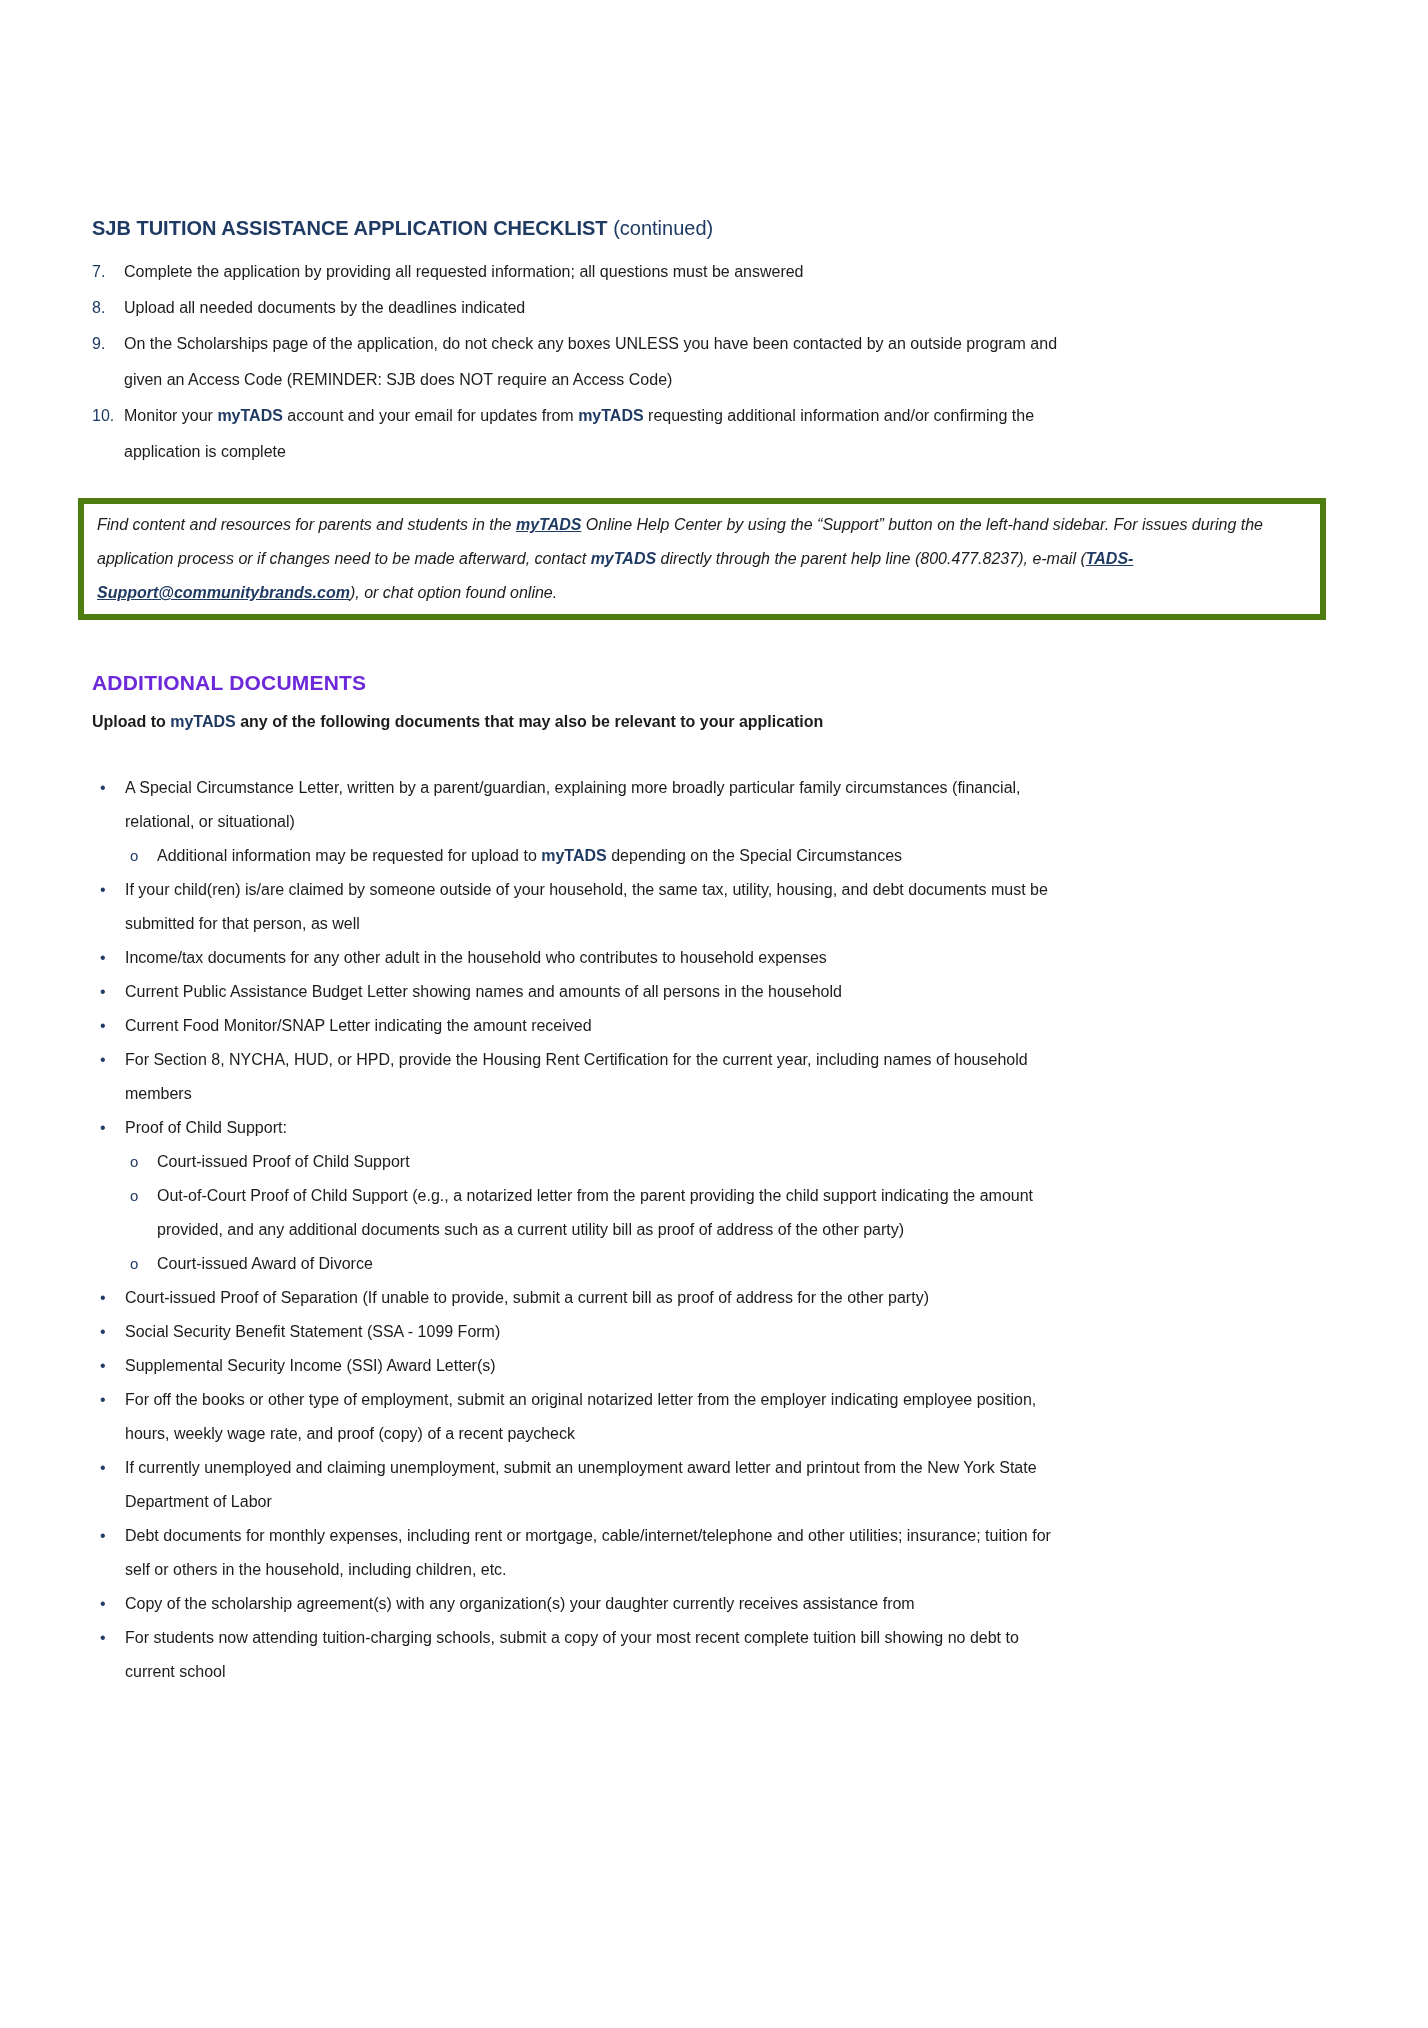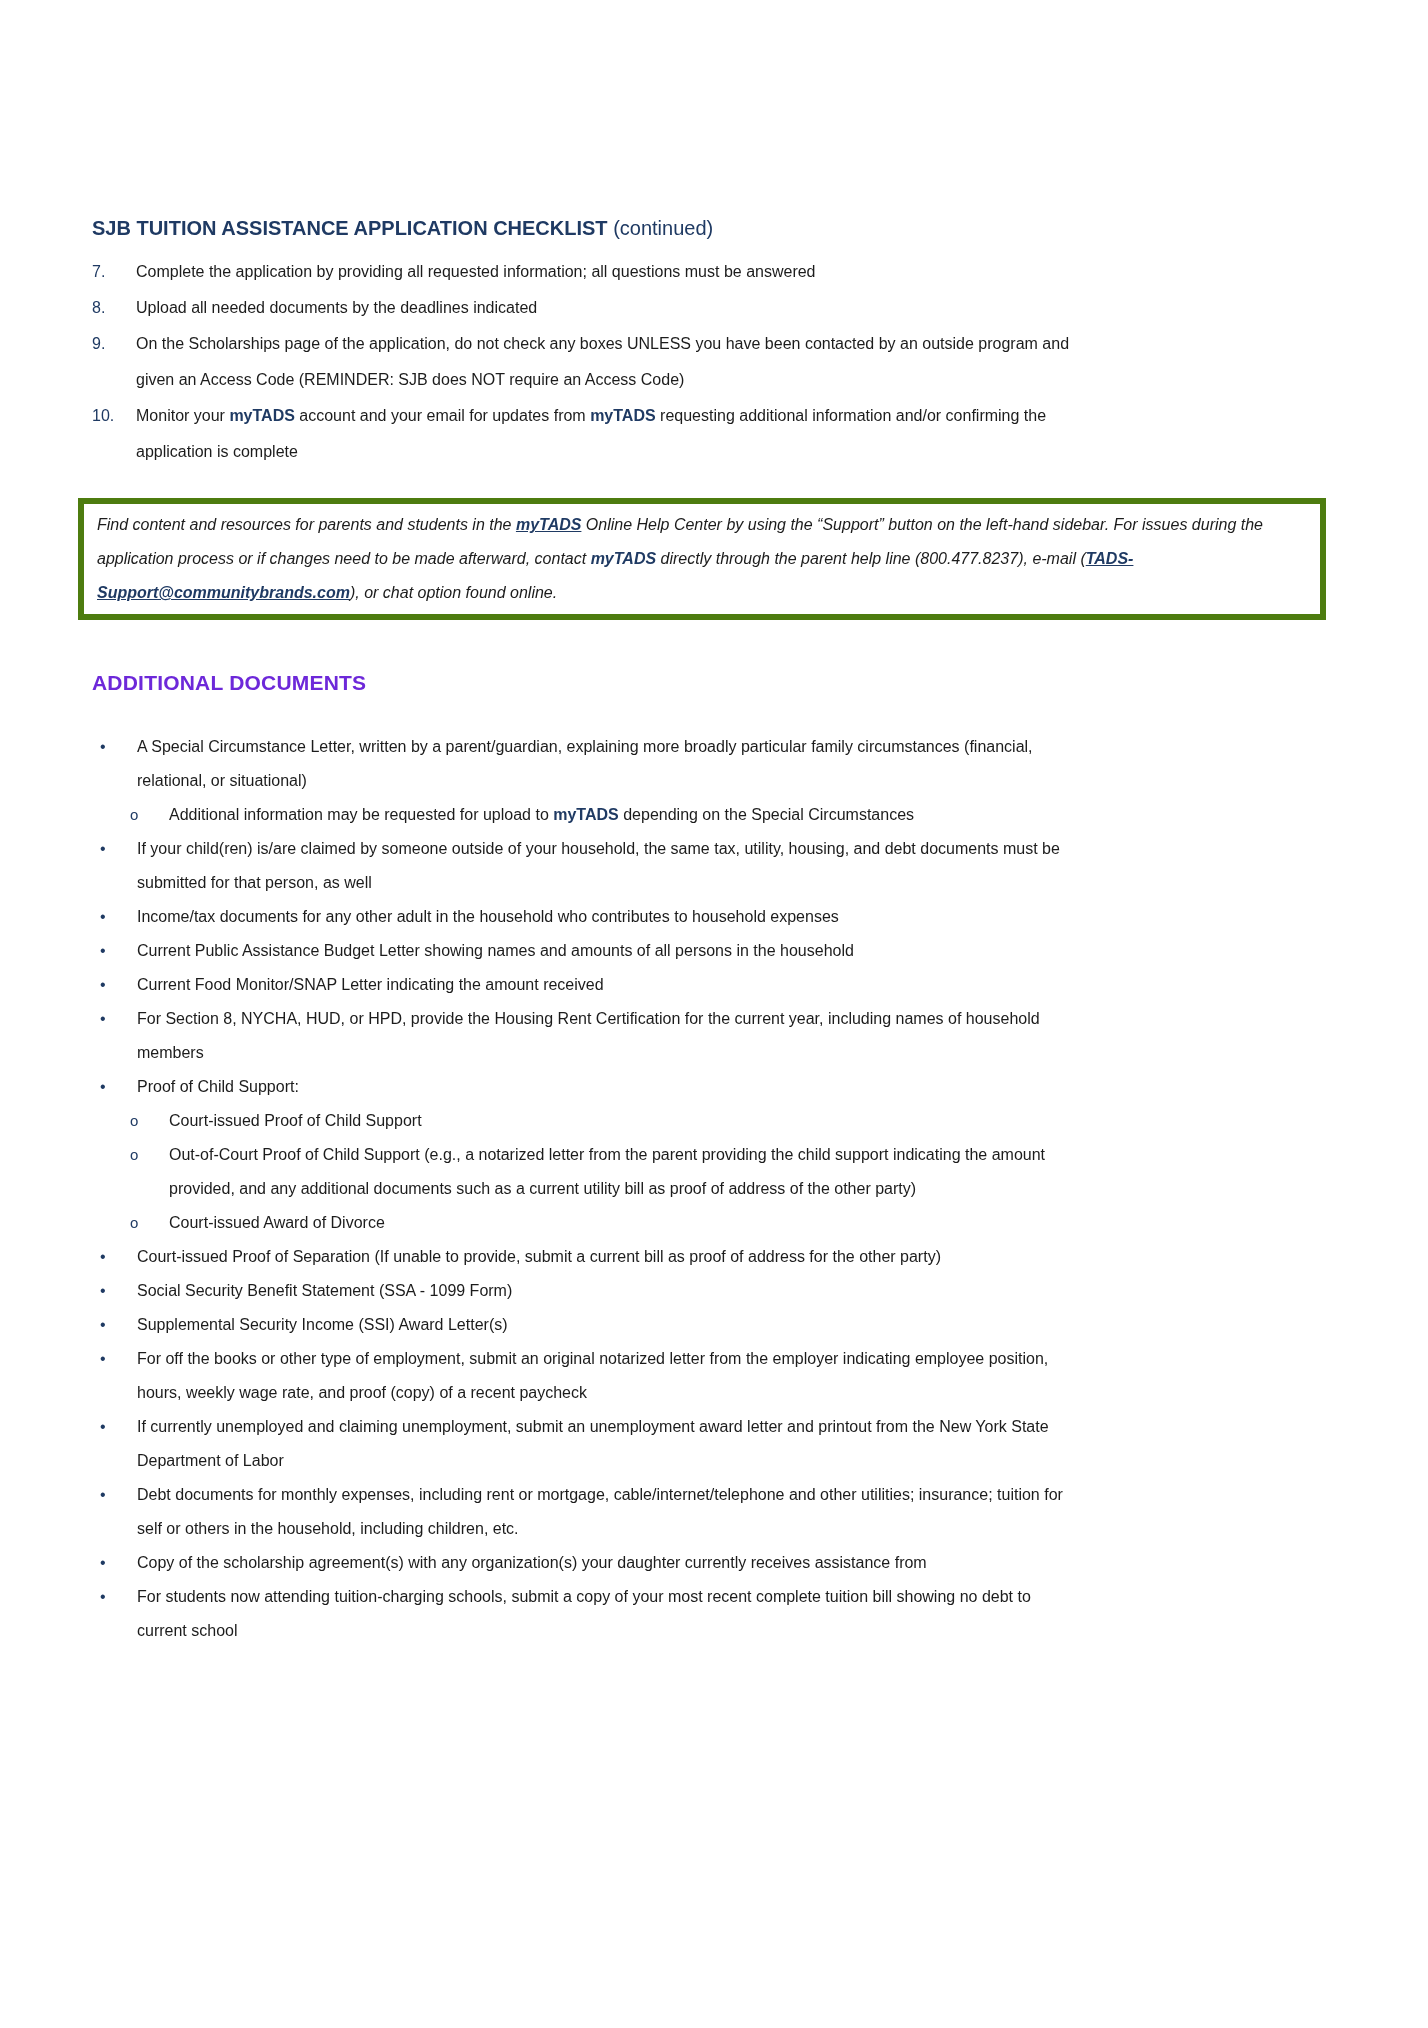--- a/index.html
+++ b/index.html
@@ -8,21 +8,21 @@
     font-family:"Liberation Sans","DejaVu Sans",sans-serif;
     font-size:16px;color:#1c1c1c;overflow:hidden;
   }
   .page{box-sizing:border-box;width:1204px;padding:212px 78px 0 92px;}
   h1{margin:0 0 10px 0;font-size:20px;line-height:32px;color:#1f3a63;font-weight:700;}
   h1 .t-reg{font-weight:400;}
   h2{margin:48px 0 0 0;font-size:21px;line-height:30px;color:#6d28d9;font-weight:700;letter-spacing:.2px;}
   .checklist{list-style:none;margin:0;padding:0;width:980px;line-height:36px;}
   .checklist .row{display:flex;}
   .num{flex:0 0 32px;color:#1f3a63;}
-  .txt{flex:1 1 auto;min-width:0;margin-left:12px;}
+  .txt{flex:1 1 auto;min-width:0;}
   .notebox{box-sizing:border-box;width:1248px;margin:28px 0 0 -14px;border:6px solid #4d7c0f;
     padding:4px 13px;line-height:34px;font-style:italic;}
   .subtitle{margin:6px 0 0 0;font-weight:700;line-height:35px;width:980px;}
   .bullets{list-style:none;margin:32px 0 0 0;padding:0;width:980px;line-height:34px;}
   .bullets .row{display:flex;}
   .marker{flex:0 0 33px;box-sizing:border-box;padding-left:8px;color:#1f3a63;}
   .marker.sub{flex:0 0 29px;padding-left:2px;font-size:15px;}
   .subs{list-style:none;margin:0 0 0 36px;padding:0;}
   .footer-line{margin:46px 0 0 0;padding-left:26px;font-weight:700;line-height:35px;white-space:nowrap;}
   .s-normal{}
@@ -60,20 +60,21 @@
       <span class="num">10.</span>
       <span class="txt"><span class="s-normal">Monitor your </span><span class="s-brand">myTADS</span><span class="s-normal"> account and your email for updates from </span><span class="s-brand">myTADS</span><span class="s-normal"> requesting additional information and/or confirming the application is complete</span></span>
     </div>
   </li>
     </ol>
 
   <div class="notebox"><span class="s-normal">Find content and resources for parents and students in the </span><span class="s-link">myTADS</span><span class="s-normal"> Online Help Center by using the “Support” button on the left-hand sidebar. For issues during the application process or if changes need to be made afterward, contact </span><span class="s-brand">myTADS</span><span class="s-normal"> directly through the parent help line (800.477.8237), e-mail (</span><span class="s-link">TADS-Support@communitybrands.com</span><span class="s-normal">), or chat option found online.</span></div>
 
   <h2>ADDITIONAL DOCUMENTS</h2>
 
+  <p class="subtitle"><span class="s-normal">Upload to </span><span class="s-brand">myTADS</span><span class="s-normal"> any of the following documents that may also be relevant to your application</span></p>
 
   <ul class="bullets">
       <li>
     <div class="row">
       <span class="marker">•</span>
       <span class="txt"><span class="s-normal">A Special Circumstance Letter, written by a parent/guardian, explaining more broadly particular family circumstances (financial, relational, or situational)</span></span>
     </div>
     <ul class="subs">
           <li>
     <div class="row">

